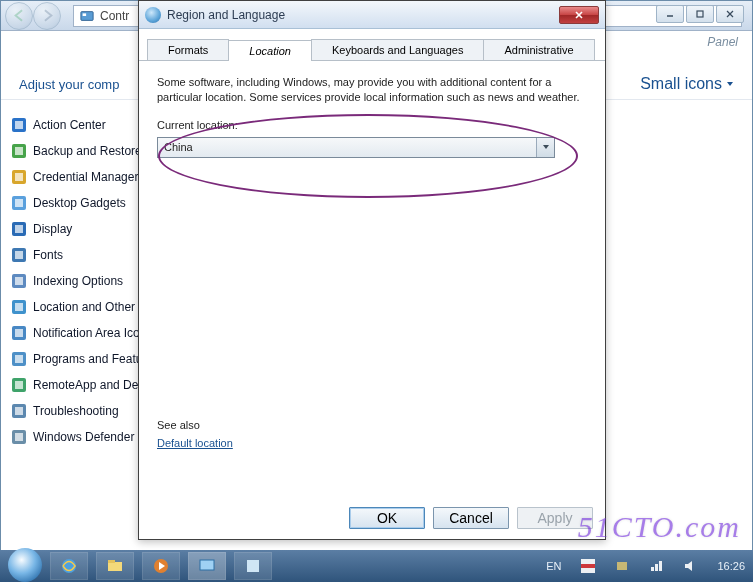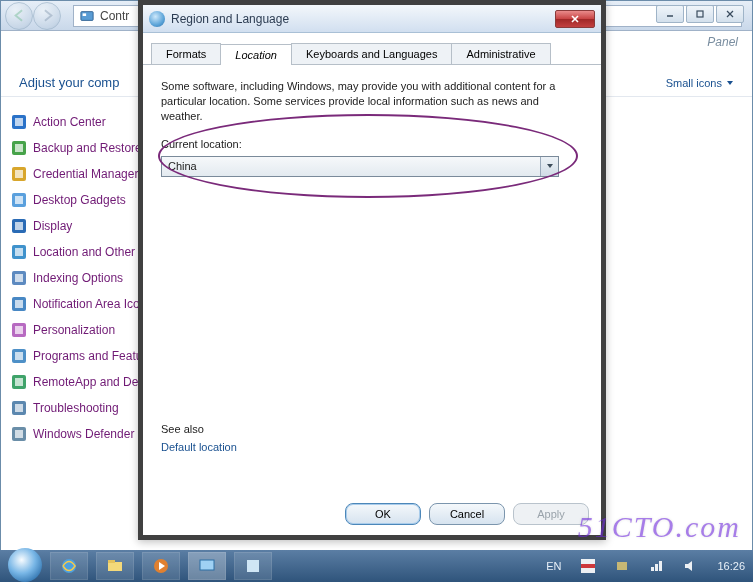--- a/index.html
+++ b/index.html
@@ -7,53 +7,53 @@
 
   
   .cp-window { position:absolute; top:0; left:0; width:753px; height:560px; background:#fff; border:1px solid #6b8caa; }
   .cp-top { height:30px; background:linear-gradient(#e6eef7,#c9d8ea); display:flex; align-items:center; border-bottom:1px solid #a0b2c8; }
   .nav-circles { display:flex; padding-left:4px; gap:0; }
   .nav-circle { width:28px; height:28px; border-radius:50%; background:radial-gradient(circle at 35% 30%, #f5f9fc, #c3d3e4 70%, #98aec5); border:1px solid #8ea8be; display:flex; align-items:center; justify-content:center; opacity:0.55; }
   .nav-circle svg { width:13px; height:13px; opacity:.55; }
   .addr { margin-left:12px; height:22px; background:#fff; border:1px solid #a0b2c8; flex:1; display:flex; align-items:center; padding:0 6px; font-size:12px; color:#444; }
   .cp-header { display:flex; align-items:center; justify-content:space-between; padding:8px 18px 6px 18px; border-bottom:1px solid #e3e8ef; }
   .cp-title { color:#1a5190; font-size:13px; }
-  .cp-view { color:#1a5190; font-size:11px; display:flex; align-items:center; gap:4px; }
+  .cp-view { color:#1a5190; font-size:16px; display:flex; align-items:center; gap:4px; }
 
   .cp-body { display:flex; padding:12px 0 0 0; }
   .cp-left { width:180px; padding-left:10px; }
   .cp-right { flex:1; padding-top:44px; }
-  .cp-item { height:26px; display:flex; align-items:center; gap:6px; font-size:12px; color:#701a75; white-space:nowrap; }
+  .cp-item { height:26px; display:flex; align-items:center; gap:6px; font-size:12px; color:#0f172a; white-space:nowrap; }
   .cp-item .ico { width:16px; height:16px; display:flex; align-items:center; justify-content:center; }
   .cp-item .ico svg { width:16px; height:16px; }
   .cp-right .cp-item { color:#1a5190; }
 
   
-  .dialog { position:absolute; left:138px; top:0; width:468px; height:540px; background:#fff; border:5px solid #404040; box-shadow:0 2px 8px rgba(0,0,0,.25); }
+  .dialog { position:absolute; left:138px; top:0; width:468px; height:540px; background:#fff; border:1px solid #404040; box-shadow:0 2px 8px rgba(0,0,0,.25); }
   .titlebar { height:28px; background:linear-gradient(#f3f7fb,#d1dff0); display:flex; align-items:center; justify-content:space-between; padding:0 6px; border-bottom:1px solid #a9c0d6; }
   .titlebar-left { display:flex; align-items:center; gap:6px; font-size:12px; color:#2c3c52; }
   .title-icon { width:16px;height:16px;background:radial-gradient(circle at 40% 35%, #cde8fb, #5aa3d8 60%, #2c6ea8);border-radius:50%; position:relative; }
   .close-btn { width:40px; height:18px; border:1px solid #8a3b3b; border-radius:2px; background:linear-gradient(#e98b8b,#c74343 50%,#a02727 51%,#c24040); display:flex; align-items:center; justify-content:center; }
   .close-btn svg { width:10px; height:10px; }
 
   .tabs { display:flex; padding:10px 8px 0 8px; gap:0; border-bottom:1px solid #b6bfc8; }
-  .tab { font-size:11px; padding:4px 14px; background:#eef2f6; border:1px solid #b6bfc8; border-bottom:none; margin-right:-1px; cursor:default; }
+  .tab { font-size:11px; padding:4px 20px; background:#eef2f6; border:1px solid #b6bfc8; border-bottom:none; margin-right:-1px; cursor:default; }
   .tab.active { background:#fff; position:relative; top:1px; border-top:1px solid #b6bfc8;font-style:italic; }
 
   .tab-content { padding:14px 18px 10px 18px; font-size:11px; color:#222; height:430px; position:relative; }
   .desc { line-height:1.35; margin-bottom:14px; }
   .label { margin-bottom:6px; }
   .dropdown { width:398px; height:21px; border:1px solid #7a8a9a; background:linear-gradient(#f6f8fa,#e3eaf0); display:flex; align-items:center; justify-content:space-between; padding-left:6px; font-size:11px; }
   .dropdown .dd-btn { width:18px; height:19px; border-left:1px solid #9aaabb; background:linear-gradient(#edf2f7,#d0dce6); display:flex; align-items:center; justify-content:center; }
   .seealso { position:absolute; bottom:42px; left:18px; font-size:11px; }
   .seealso .lbl { color:#222; margin-bottom:6px; }
-  .seealso .link { color:#1a5190; }
+  .seealso .link { color:#1a5190; text-decoration:underline; }
 
   .dialog-buttons { position:absolute; bottom:10px; right:12px; display:flex; gap:8px; }
-  .btn { width:76px; height:22px; font-size:11px; border:1px solid #7b95ad; background:linear-gradient(#f4f8fb,#d6e3ef); display:flex; align-items:center; justify-content:center; border-radius:8px; }
+  .btn { width:76px; height:22px; font-size:14px; border:1px solid #7b95ad; background:linear-gradient(#f4f8fb,#d6e3ef); display:flex; align-items:center; justify-content:center; border-radius:1px; }
   .btn.default { border:1px solid #4c87b9; box-shadow:inset 0 0 0 1px #a9cceb; }
   .btn.disabled { color:#9aa3ab; border-color:#b9c3cc; background:#eef1f4; }
 
   
   .annotation { position:absolute; left:158px; top:114px; width:420px; height:84px; border:2px solid #7a2a7a; border-radius:50%; pointer-events:none; }
 
   
   .win-chrome { position:absolute; top:4px; right:8px; display:flex; gap:2px; }
   .wc-btn { width:28px; height:18px; border:1px solid #9fb4c8; background:linear-gradient(#f0f5fa,#d3e0ec); border-radius:2px; display:flex; align-items:center; justify-content:center; }
   .wc-btn svg { width:10px; height:10px; }
@@ -171,52 +171,52 @@
             <svg viewBox="0 0 16 16">
               <rect x="1" y="1" width="14" height="14" rx="2" fill="#2a6bb5"></rect>
               <rect x="4" y="4" width="8" height="8" fill="rgba(255,255,255,.7)"></rect>
             </svg>
           </span>
           <span>Display</span>
         </div>
         <div class="cp-item">
           <span class="ico">
             <svg viewBox="0 0 16 16">
+              <rect x="1" y="1" width="14" height="14" rx="2" fill="#3e78b2"></rect>
+              <rect x="4" y="4" width="8" height="8" fill="rgba(255,255,255,.7)"></rect>
+            </svg>
+          </span>
+          <span>Fonts</span>
+        </div>
+        <div class="cp-item">
+          <span class="ico">
+            <svg viewBox="0 0 16 16">
+              <rect x="1" y="1" width="14" height="14" rx="2" fill="#5d8ac0"></rect>
+              <rect x="4" y="4" width="8" height="8" fill="rgba(255,255,255,.7)"></rect>
+            </svg>
+          </span>
+          <span>Indexing Options</span>
+        </div>
+        <div class="cp-item">
+          <span class="ico">
+            <svg viewBox="0 0 16 16">
               <rect x="1" y="1" width="14" height="14" rx="2" fill="#3f92cc"></rect>
               <rect x="4" y="4" width="8" height="8" fill="rgba(255,255,255,.7)"></rect>
             </svg>
           </span>
           <span>Location and Other</span>
         </div>
         <div class="cp-item">
           <span class="ico">
             <svg viewBox="0 0 16 16">
-              <rect x="1" y="1" width="14" height="14" rx="2" fill="#5d8ac0"></rect>
-              <rect x="4" y="4" width="8" height="8" fill="rgba(255,255,255,.7)"></rect>
-            </svg>
-          </span>
-          <span>Indexing Options</span>
-        </div>
-        <div class="cp-item">
-          <span class="ico">
-            <svg viewBox="0 0 16 16">
               <rect x="1" y="1" width="14" height="14" rx="2" fill="#4888c4"></rect>
               <rect x="4" y="4" width="8" height="8" fill="rgba(255,255,255,.7)"></rect>
             </svg>
           </span>
           <span>Notification Area Ico</span>
-        </div>
-        <div class="cp-item">
-          <span class="ico">
-            <svg viewBox="0 0 16 16">
-              <rect x="1" y="1" width="14" height="14" rx="2" fill="#b76ac1"></rect>
-              <rect x="4" y="4" width="8" height="8" fill="rgba(255,255,255,.7)"></rect>
-            </svg>
-          </span>
-          <span>Personalization</span>
         </div>
         <div class="cp-item">
           <span class="ico">
             <svg viewBox="0 0 16 16">
               <rect x="1" y="1" width="14" height="14" rx="2" fill="#4e90c7"></rect>
               <rect x="4" y="4" width="8" height="8" fill="rgba(255,255,255,.7)"></rect>
             </svg>
           </span>
           <span>Programs and Featu</span>
         </div>

